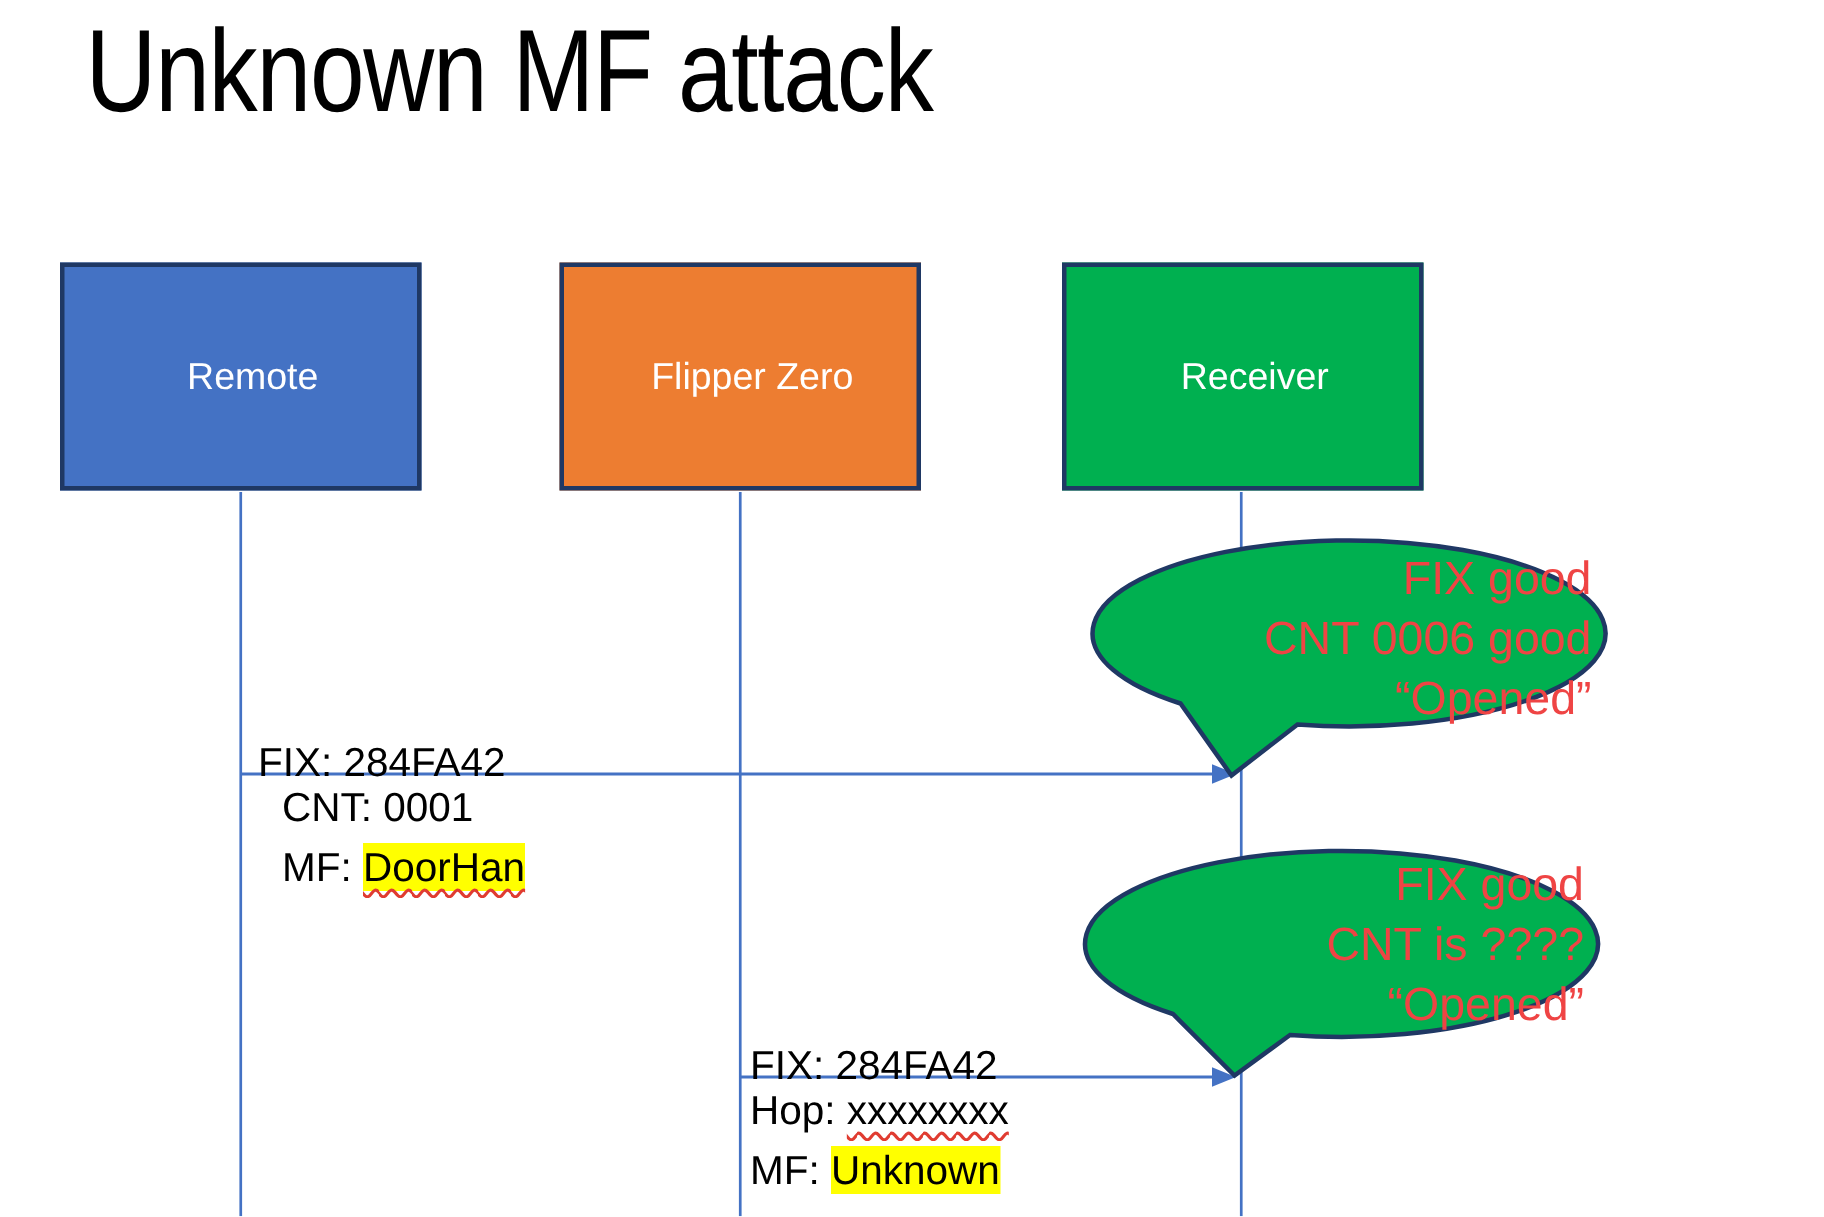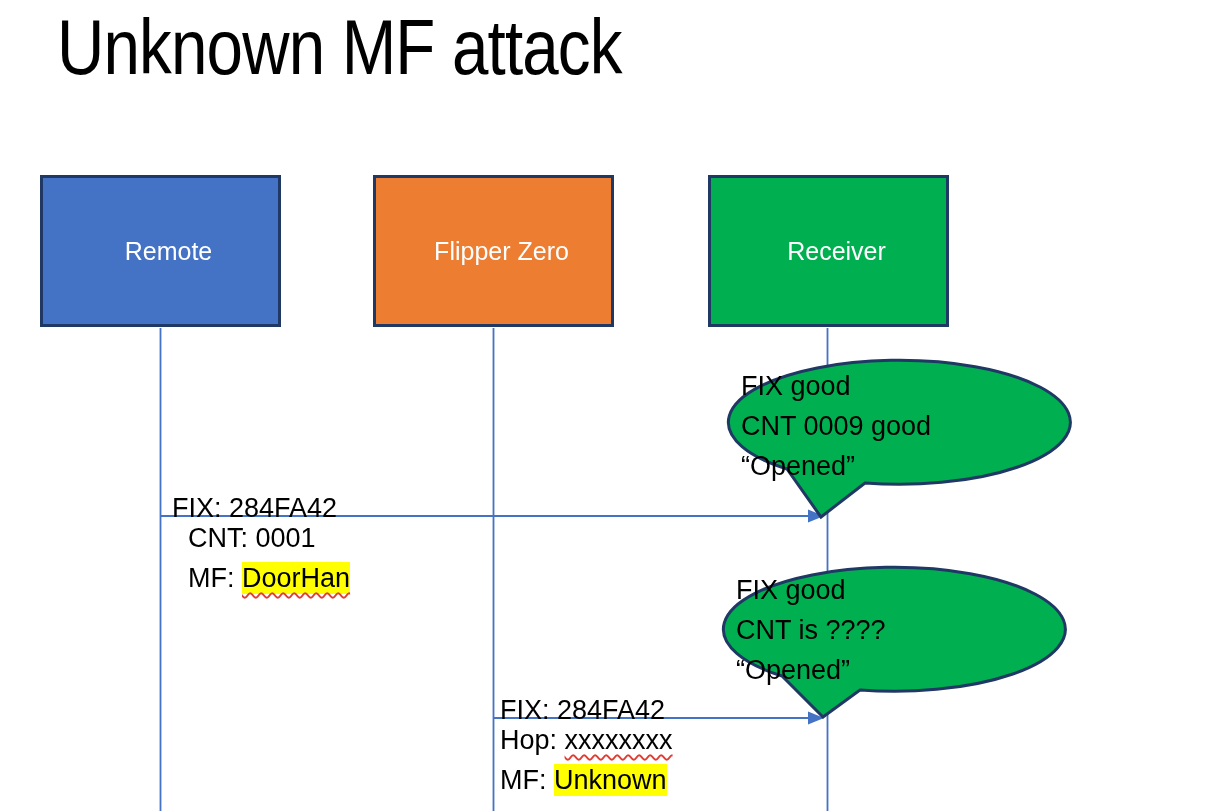--- a/index.html
+++ b/index.html
@@ -28,22 +28,22 @@
 
   
   .msg{position:absolute;color:#000;font-size:27px;white-space:nowrap;}
   .msg-above{line-height:32px;margin-top:15px;}
   .msg-below{line-height:40px;}
   .hl{background:#FFFF00;padding:1px 0;}
   .sq{text-decoration:underline wavy #E03C31 1.5px;text-underline-offset:5px;
       text-decoration-skip-ink:none;}
 
   
-  .bubble-text{position:absolute;width:320px;text-align:left;color:#000000;
-               font-size:27px;line-height:40px;}
+  .bubble-text{position:absolute;width:320px;text-align:right;color:#ef4444;
+               font-size:31px;line-height:40px;}
   #bubble1-text{left:741px;top:366px;}
   #bubble2-text{left:736px;top:570px;}
 </style>
 </head>
 <body>
 
 <div id="stage">
 
   <h1 id="slide-title">Unknown MF attack</h1>
 
@@ -79,21 +79,21 @@
   </div>
 
   <div class="msg msg-above" style="left:500px;top:679px;">FIX: 284FA42</div>
   <div class="msg msg-below" style="left:500px;top:720px;">
     <div><span>Hop: </span><span class="sq">xxxxxxxx</span></div>
     <div><span>MF: </span><span class="hl">Unknown</span></div>
   </div>
 
   <div class="bubble-text" id="bubble1-text">
     <div>FIX good</div>
-    <div>CNT 0009 good</div>
+    <div>CNT 0006 good</div>
     <div>“Opened”</div>
   </div>
   <div class="bubble-text" id="bubble2-text">
     <div>FIX good</div>
     <div>CNT is ????</div>
     <div>“Opened”</div>
   </div>
 
 </div>
 

